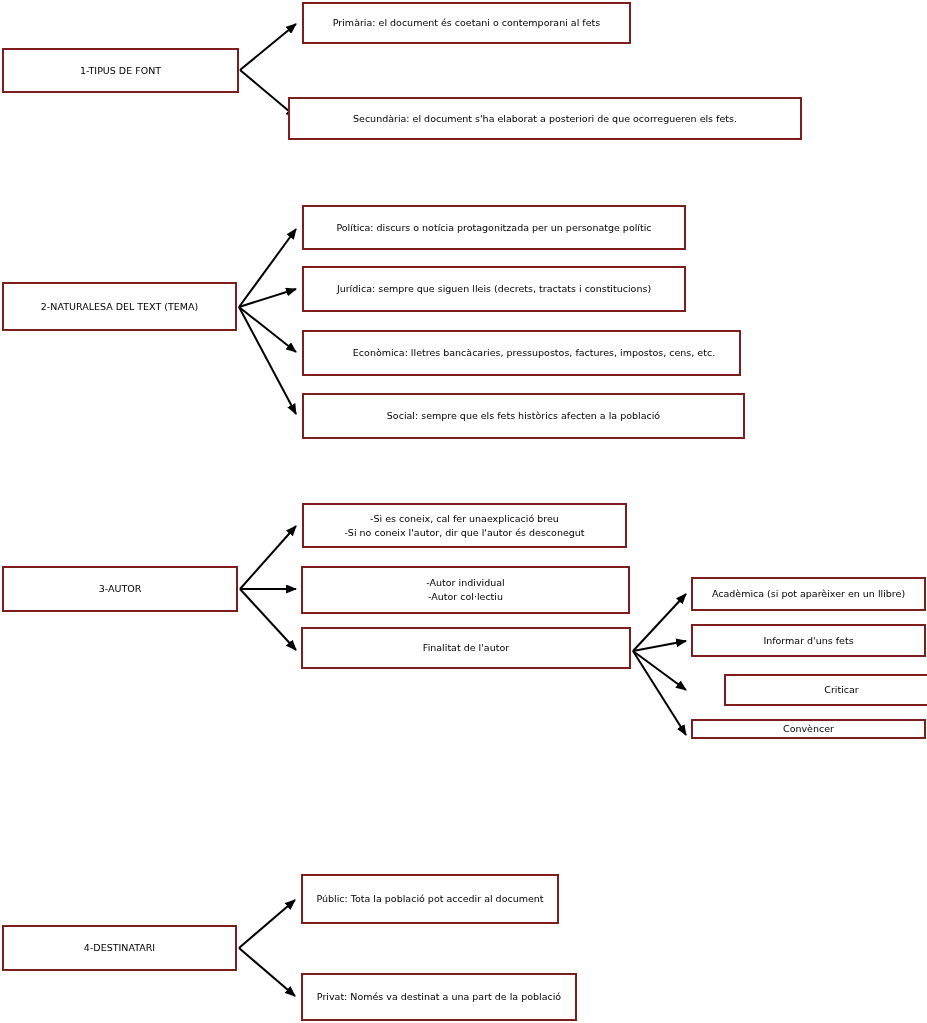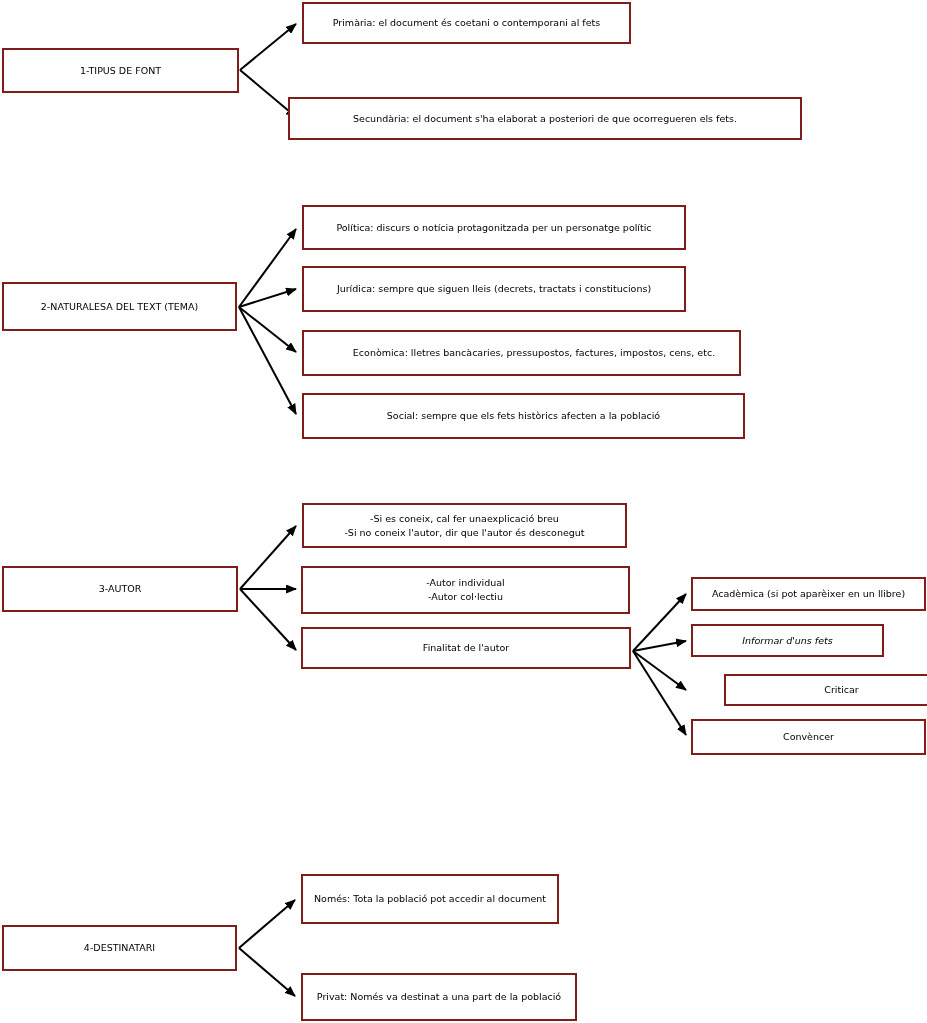--- a/index.html
+++ b/index.html
@@ -109,33 +109,33 @@
   <div class="node" style="left:301px; top:566px; width:329px; height:48px;">
     <span class="line">-Autor individual</span>
     <span class="line">-Autor col·lectiu</span>
   </div>
   <div class="node" style="left:301px; top:627px; width:330px; height:42px;">
     <span class="line">Finalitat de l'autor</span>
   </div>
   <div class="node" style="left:691px; top:577px; width:235px; height:34px;">
     <span class="line">Acadèmica (si pot aparèixer en un llibre)</span>
   </div>
-  <div class="node" style="left:691px; top:624px; width:193px; height:33px;font-style:italic;">
+  <div class="node" style="left:691px; top:624px; width:235px; height:33px;">
     <span class="line">Informar d'uns fets</span>
   </div>
   <div class="node" style="left:724px; top:674px; width:235px; height:32px;">
     <span class="line">Criticar</span>
   </div>
-  <div class="node" style="left:691px; top:719px; width:235px; height:36px;">
+  <div class="node" style="left:691px; top:719px; width:235px; height:20px;">
     <span class="line">Convèncer</span>
   </div>
 
   <div class="node" style="left:2px; top:925px; width:235px; height:46px;">
     <span class="line">4-DESTINATARI</span>
   </div>
   <div class="node" style="left:301px; top:874px; width:258px; height:50px;">
-    <span class="line">Només: Tota la població pot accedir al document</span>
+    <span class="line">Públic: Tota la població pot accedir al document</span>
   </div>
   <div class="node" style="left:301px; top:973px; width:276px; height:48px;">
     <span class="line">Privat: Només va destinat a una part de la població</span>
   </div>
 
 </div>
 
 </body></html>

